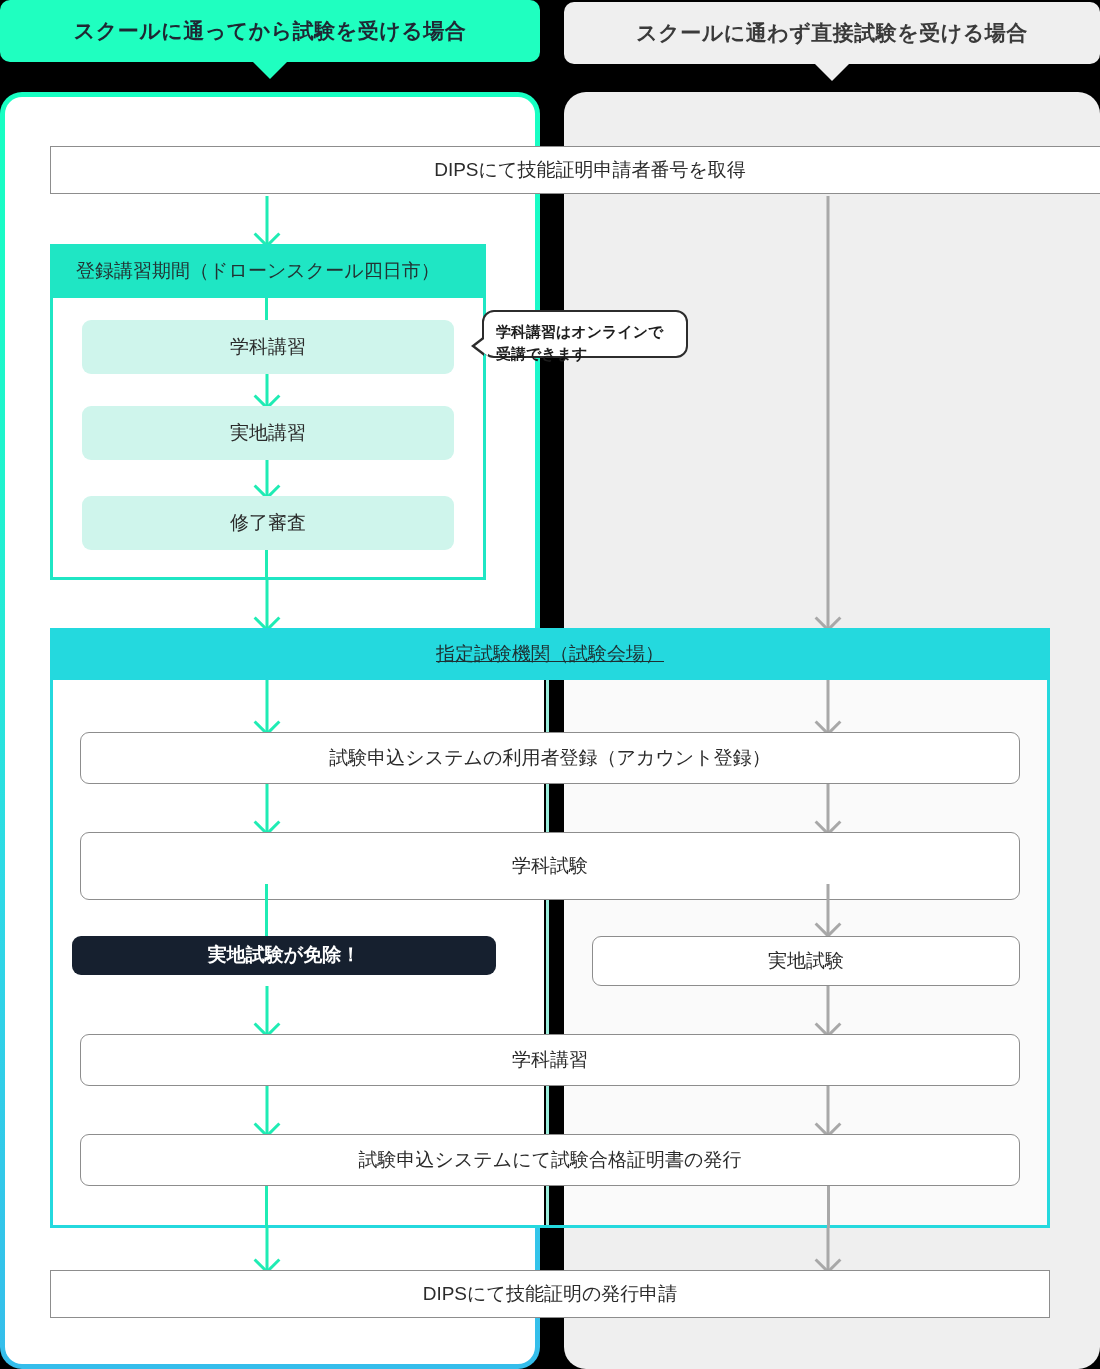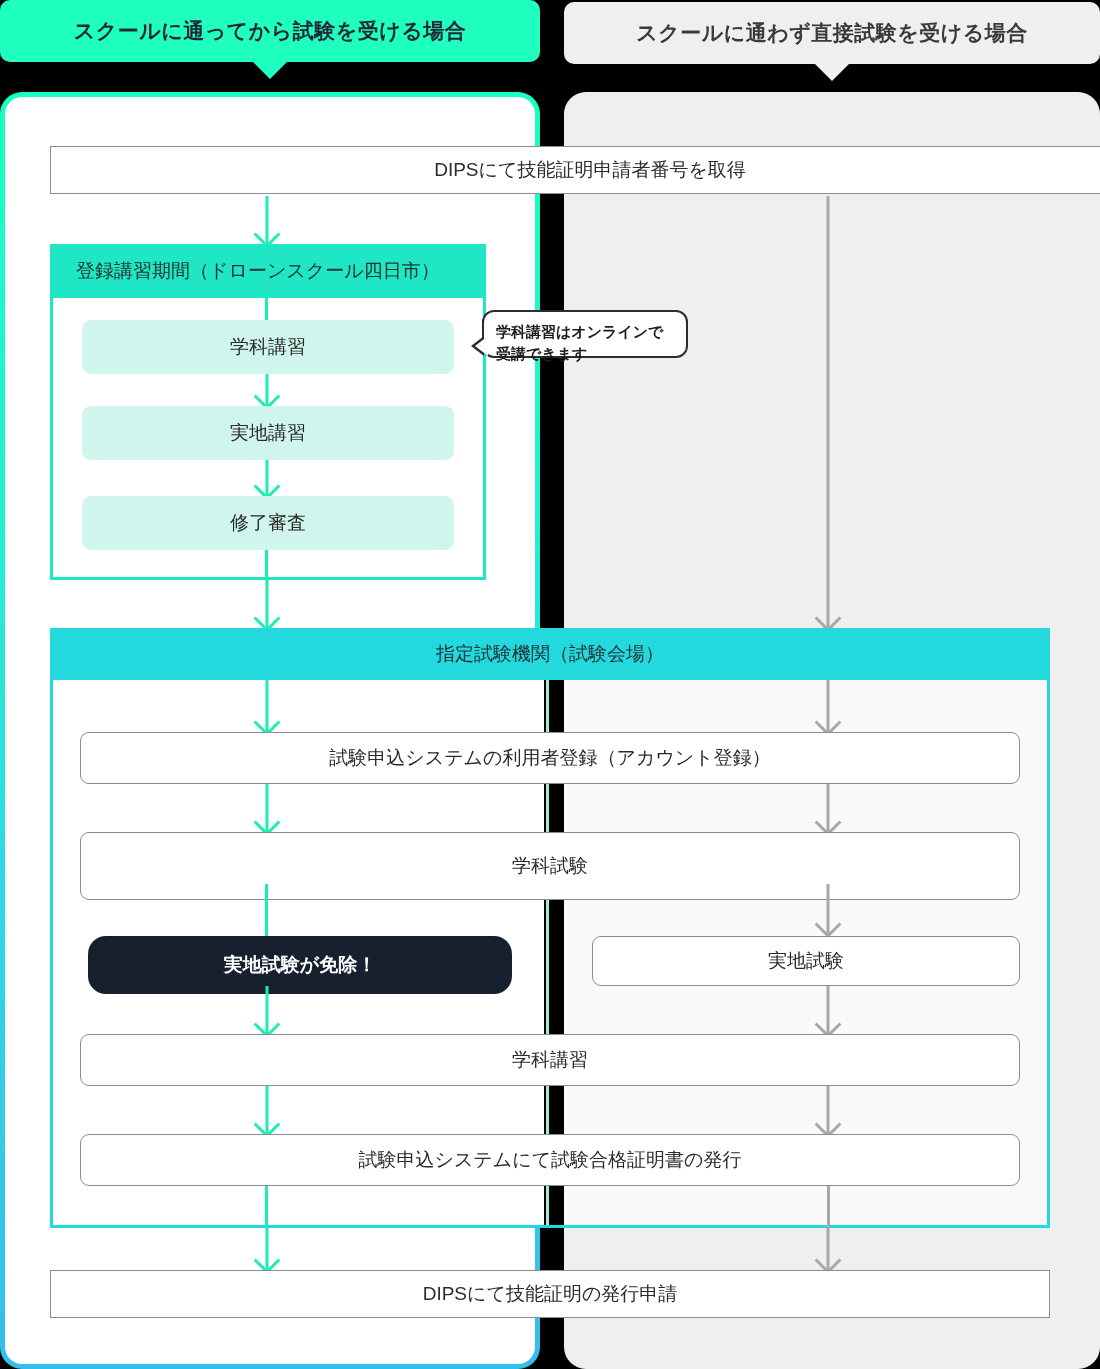--- a/index.html
+++ b/index.html
@@ -60,21 +60,21 @@
   }
 
   
   #grp-exam{
     position:absolute;left:50px;top:628px;width:1000px;height:600px;
     box-sizing:border-box;border:3px solid #24D9DE;background:transparent;
   }
   #grp-exam-head{
     position:absolute;left:50px;top:628px;width:1000px;height:52px;
     background:#24D9DE;display:flex;align-items:center;justify-content:center;
-    font-size:19px;color:#1d3033;
+    font-size:19px;color:#1d3033;text-decoration:underline;
   }
   #grp-exam-bodyL{
     position:absolute;left:53px;top:680px;width:491px;height:545px;background:#fff;
   }
   #grp-exam-bodyR{
     position:absolute;left:564px;top:680px;width:483px;height:545px;background:#fafafa;
   }
 
   
   .gap{position:absolute;background:#000;}
@@ -227,21 +227,21 @@
     <span>学科試験</span>
   </div>
 
   <div class="line line-g" style="left:265px;top:884px;height:52px;"></div>
 
   <div class="arr arr-gray" style="left:818px;top:884px;width:20px;height:50px;">
     <span class="shaft"></span>
     <span class="head"></span>
   </div>
 
-  <div class="box box-dark" style="left:88px;top:936px;width:424px;height:58px;border-radius:18px;">
+  <div class="box box-dark" style="left:72px;top:936px;width:424px;height:39px;">
     <span>実地試験が免除！</span>
   </div>
   <div class="box box-round" style="left:592px;top:936px;width:428px;height:50px;">
     <span>実地試験</span>
   </div>
 
   <div class="arr arr-g" style="left:257px;top:986px;width:20px;height:48px;">
     <span class="shaft"></span>
     <span class="head"></span>
   </div>

